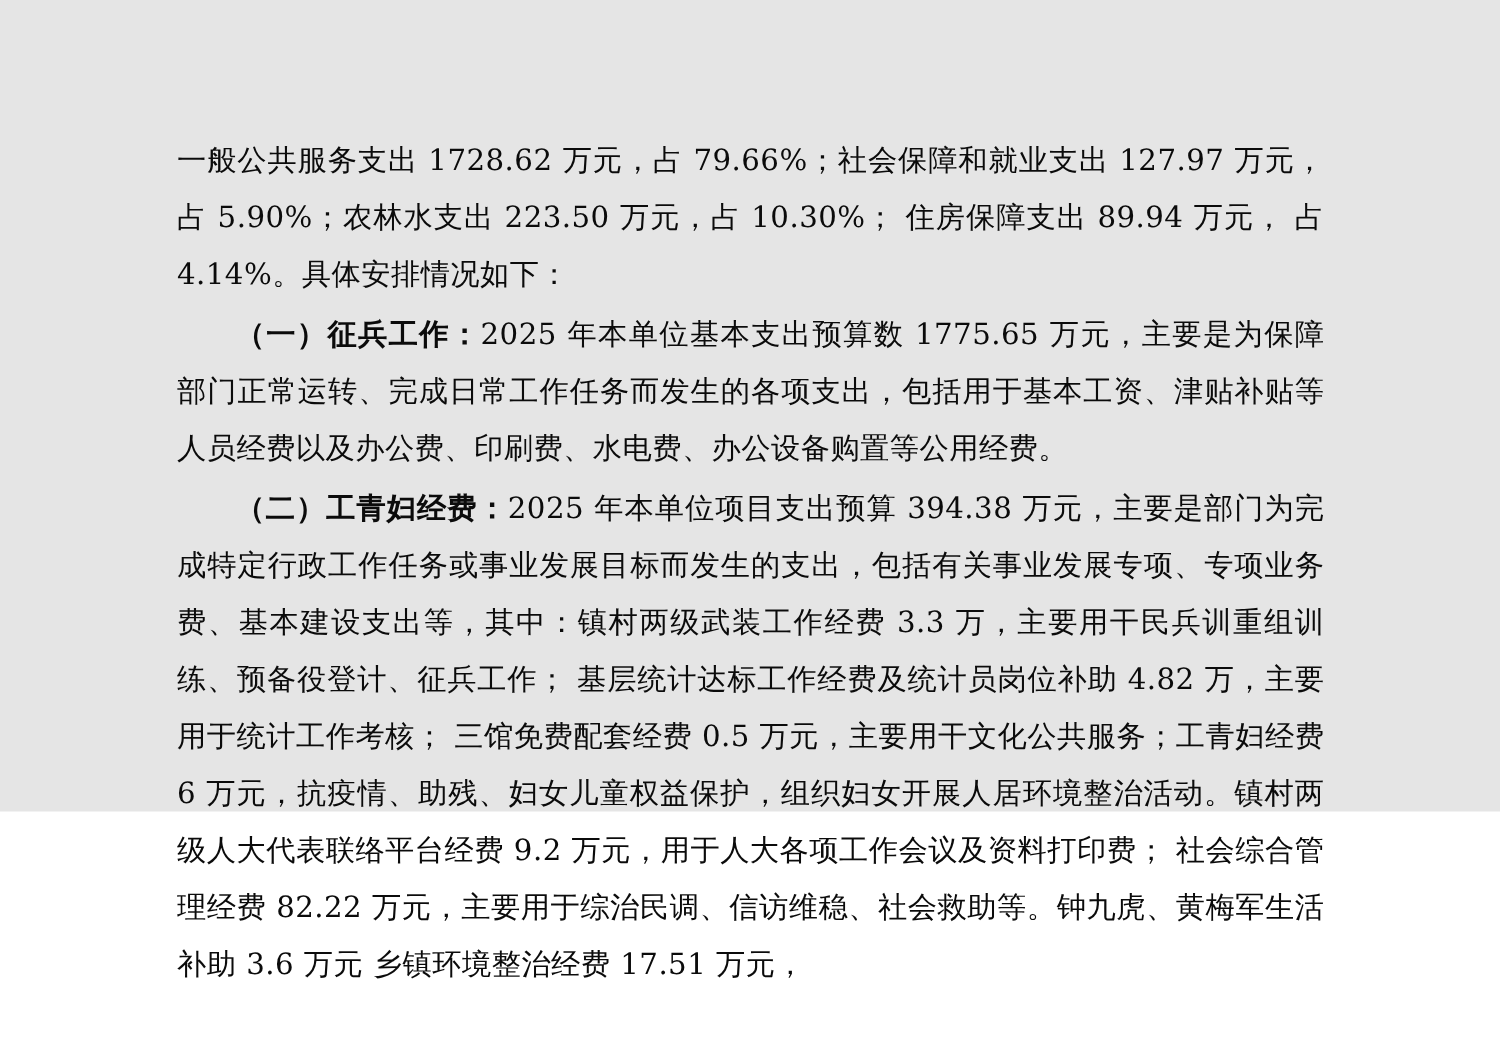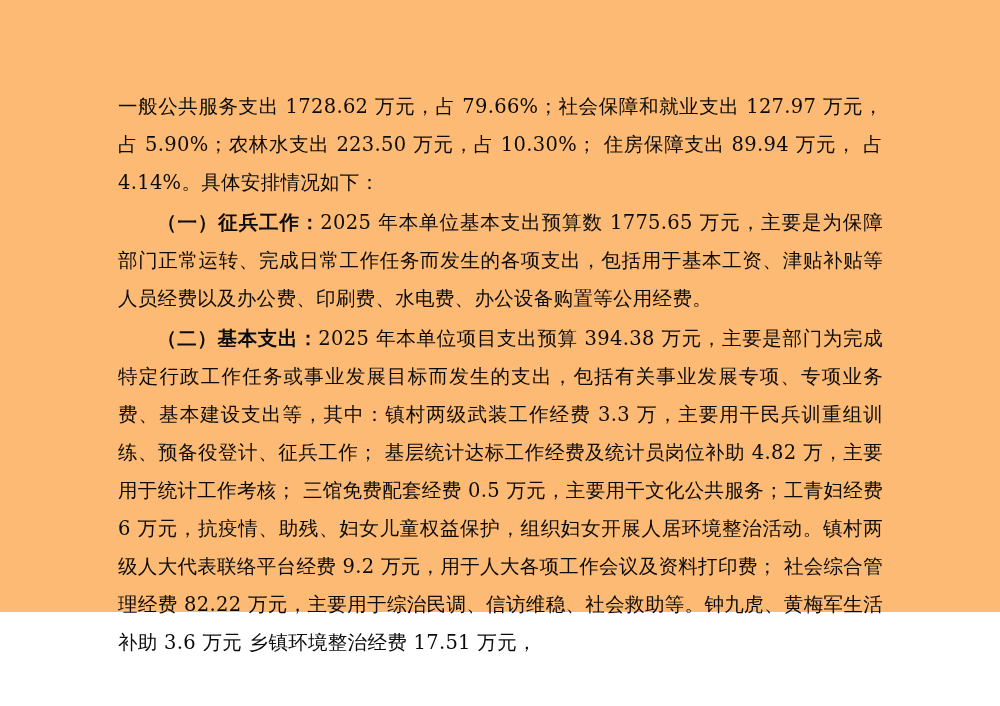--- a/index.html
+++ b/index.html
@@ -10,22 +10,22 @@
   body {
     width: 1000px;
     height: 706px;
     font-family: "DejaVu Serif", "Liberation Serif", serif;
     color: #000000;
     overflow: hidden;
   }
   .page {
     position: relative;
     width: 1000px;
-    height: 612px;
-    background: #fdba74;
+    height: 541px;
+    background: #e5e5e5;
     box-sizing: border-box;
   }
   .doc-body {
     position: absolute;
     left: 118px;
     top: 88px;
     width: 765px;
   }
   .para {
     margin: 0 0 2px 0;
@@ -52,17 +52,17 @@
 
     <p class="para">
       <span>一般公共服务支出 1728.62 万元，占 79.66%；社会保障和就业支出 127.97 万元，占 5.90%；农林水支出 223.50 万元，占 10.30%； 住房保障支出 89.94 万元， 占 4.14%。具体安排情况如下：</span>
     </p>
 
     <p class="para indent">
       <span class="bold">（一）征兵工作：</span><span>2025 年本单位基本支出预算数 1775.65 万元，主要是为保障部门正常运转、完成日常工作任务而发生的各项支出，包括用于基本工资、津贴补贴等人员经费以及办公费、印刷费、水电费、办公设备购置等公用经费。</span>
     </p>
 
     <p class="para indent">
-      <span class="bold">（二）基本支出：</span><span>2025 年本单位项目支出预算 394.38 万元，主要是部门为完成特定行政工作任务或事业发展目标而发生的支出，包括有关事业发展专项、专项业务费、基本建设支出等，其中：镇村两级武装工作经费 3.3 万，主要用干民兵训重组训练、预备役登计、征兵工作； 基层统计达标工作经费及统计员岗位补助 4.82 万，主要用于统计工作考核； 三馆免费配套经费 0.5 万元，主要用干文化公共服务；工青妇经费 6 万元，抗疫情、助残、妇女儿童权益保护，组织妇女开展人居环境整治活动。镇村两级人大代表联络平台经费 9.2 万元，用于人大各项工作会议及资料打印费； 社会综合管理经费 82.22 万元，主要用于综治民调、信访维稳、社会救助等。钟九虎、黄梅军生活补助 3.6 万元 乡镇环境整治经费 17.51 万元，</span>
+      <span class="bold">（二）工青妇经费：</span><span>2025 年本单位项目支出预算 394.38 万元，主要是部门为完成特定行政工作任务或事业发展目标而发生的支出，包括有关事业发展专项、专项业务费、基本建设支出等，其中：镇村两级武装工作经费 3.3 万，主要用干民兵训重组训练、预备役登计、征兵工作； 基层统计达标工作经费及统计员岗位补助 4.82 万，主要用于统计工作考核； 三馆免费配套经费 0.5 万元，主要用干文化公共服务；工青妇经费 6 万元，抗疫情、助残、妇女儿童权益保护，组织妇女开展人居环境整治活动。镇村两级人大代表联络平台经费 9.2 万元，用于人大各项工作会议及资料打印费； 社会综合管理经费 82.22 万元，主要用于综治民调、信访维稳、社会救助等。钟九虎、黄梅军生活补助 3.6 万元 乡镇环境整治经费 17.51 万元，</span>
     </p>
 
   </div>
 </div>
 
 </body></html>

